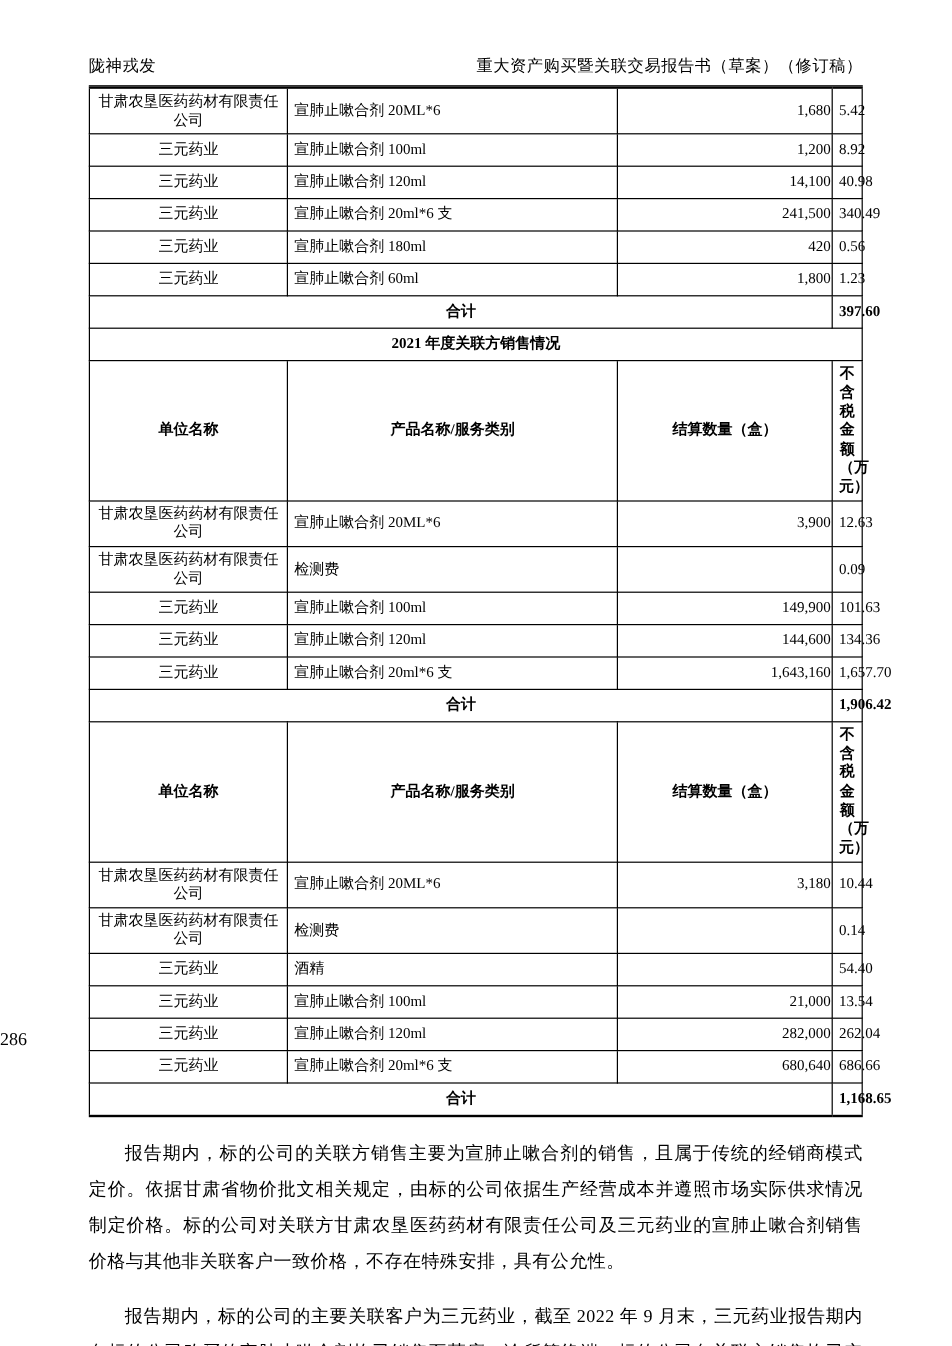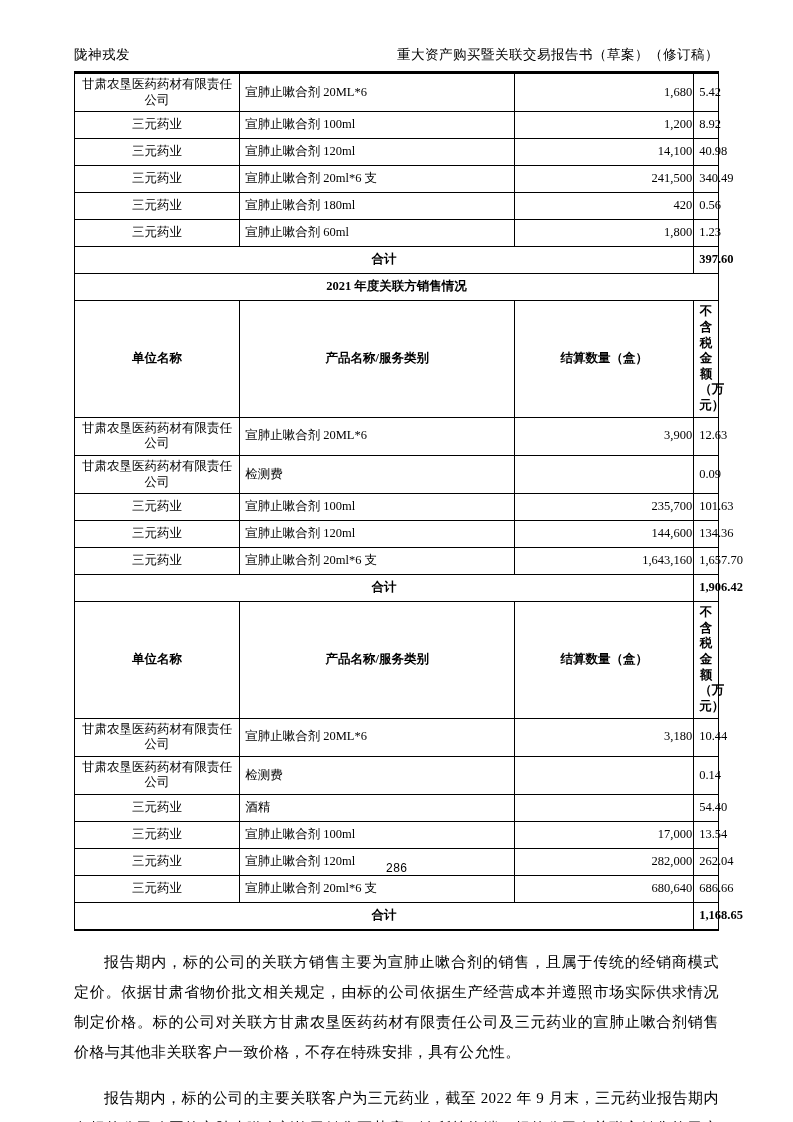--- a/index.html
+++ b/index.html
@@ -90,23 +90,22 @@
   .body-text p {
     margin: 16px 0 2px 0;
     text-indent: 30px;
   }
   
   .page-number {
     position: absolute;
     left: 0;
     right: 0;
     bottom: 58px;
-    text-align: center;
-    font-size: 12px;
-    font-family: Liberation Mono, monospace;
+    font-size: 15px;
+    font-family: Liberation Serif, serif;
   }
 </style>
 </head>
 <body>
 
 <div class="page">
 
   <div class="header">
     <div class="left">陇神戎发</div>
     <div class="right">重大资产购买暨关联交易报告书（草案）（修订稿）</div>
@@ -180,21 +179,21 @@
       </tr>
       <tr>
         <td class="c-name">甘肃农垦医药药材有限责任公司</td>
         <td class="c-prod">检测费</td>
         <td class="c-qty num"></td>
         <td class="c-amt num">0.09</td>
       </tr>
       <tr>
         <td class="c-name">三元药业</td>
         <td class="c-prod">宣肺止嗽合剂 100ml</td>
-        <td class="c-qty num">235,700</td>
+        <td class="c-qty num">149,900</td>
         <td class="c-amt num">101.63</td>
       </tr>
       <tr>
         <td class="c-name">三元药业</td>
         <td class="c-prod">宣肺止嗽合剂 120ml</td>
         <td class="c-qty num">144,600</td>
         <td class="c-amt num">134.36</td>
       </tr>
       <tr>
         <td class="c-name">三元药业</td>
@@ -227,21 +226,21 @@
       </tr>
       <tr>
         <td class="c-name">三元药业</td>
         <td class="c-prod">酒精</td>
         <td class="c-qty num"></td>
         <td class="c-amt num">54.40</td>
       </tr>
       <tr>
         <td class="c-name">三元药业</td>
         <td class="c-prod">宣肺止嗽合剂 100ml</td>
-        <td class="c-qty num">17,000</td>
+        <td class="c-qty num">21,000</td>
         <td class="c-amt num">13.54</td>
       </tr>
       <tr>
         <td class="c-name">三元药业</td>
         <td class="c-prod">宣肺止嗽合剂 120ml</td>
         <td class="c-qty num">282,000</td>
         <td class="c-amt num">262.04</td>
       </tr>
       <tr>
         <td class="c-name">三元药业</td>

